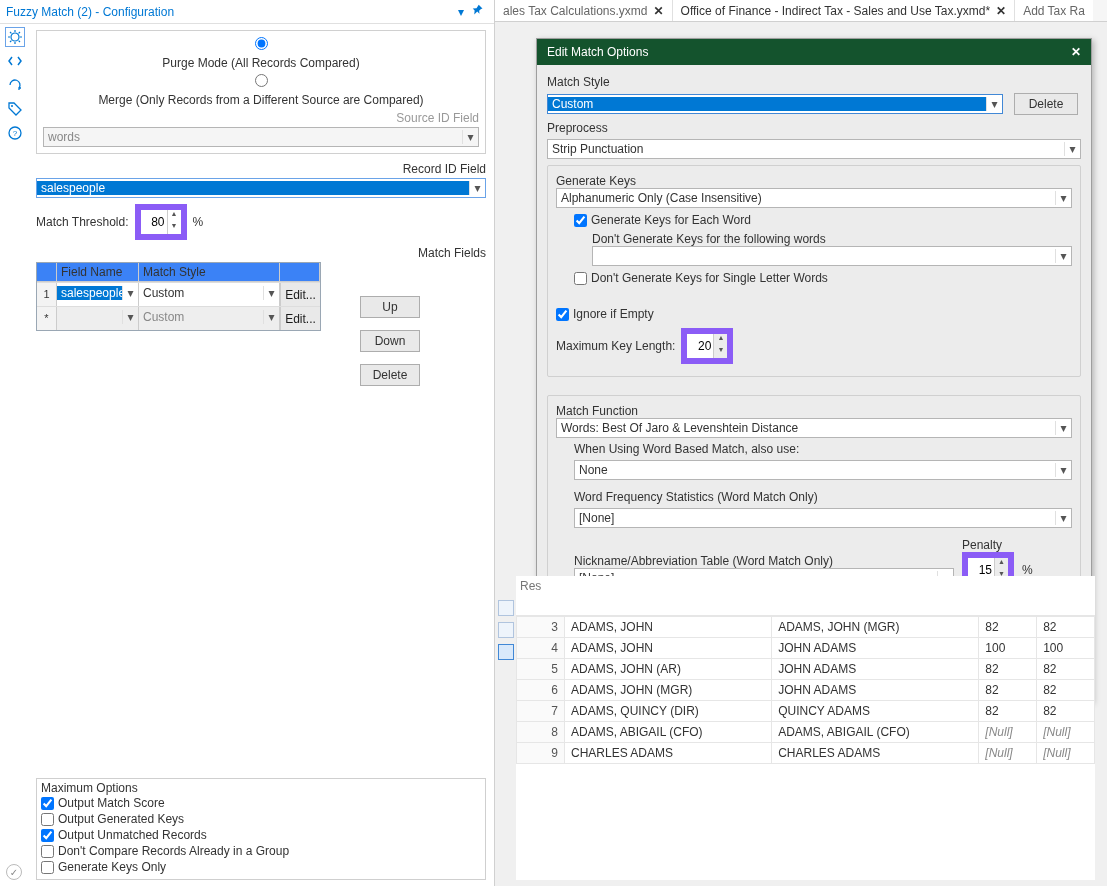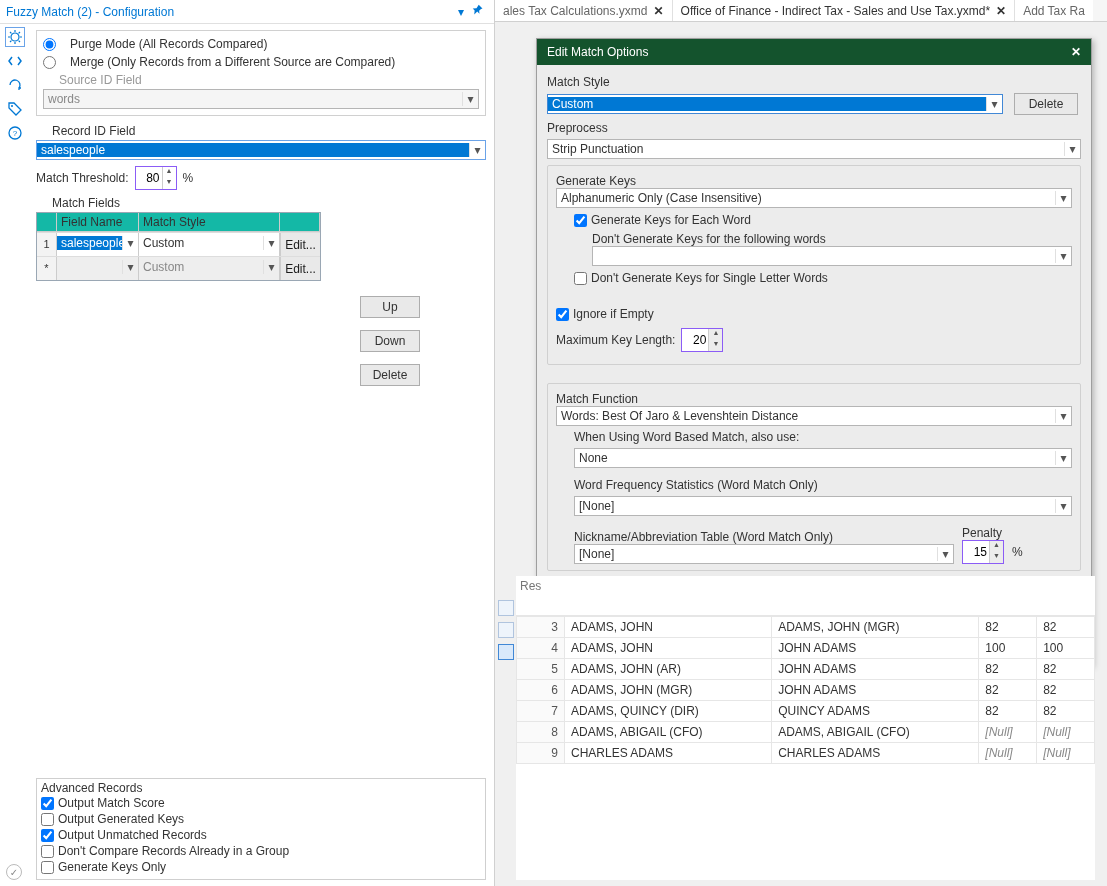--- a/index.html
+++ b/index.html
@@ -15,39 +15,39 @@
   .sidebar-icons { position:absolute; left:0; top:24px; width:30px; height:860px; background:#fff; display:flex; flex-direction:column; align-items:center; padding-top:4px; gap:6px;}
   .sidebar-icons .ico { width:18px; height:18px; display:flex; align-items:center; justify-content:center; color:#0078d4; cursor:pointer;}
   .sidebar-icons .ico svg { width:16px; height:16px; }
   .sidebar-icons .ico.active { outline:1px solid #6aa3e8; }
 
   .config-body { position:absolute; left:30px; top:24px; right:0; bottom:0; padding:6px 8px 4px 6px; overflow:hidden; }
 
   .group { border:1px solid #d0d0d0; padding:4px 6px 6px 6px; margin-bottom:8px; background:#fff; }
   .group-title { margin-bottom:4px; }
 
-  .radio-row { display:flex; align-items:center; gap:14px; padding:2px 0;}
+  .radio-row { display:flex; align-items:center; gap:6px; padding:2px 0;flex-direction:column;}
   .radio-row input { margin:0; }
 
-  .fld-label { margin:2px 0 2px 16px; }
+  .fld-label { margin:2px 0 2px 2px;text-align:right; }
   .fld-label.disabled { color:#999; }
 
   .dropdown { display:flex; align-items:center; border:1px solid #b5b5b5; background:#fff; height:20px; }
   .dropdown.disabled { background:#f5f5f5; color:#888; }
   .dropdown .dd-text { flex:1; padding:0 4px; overflow:hidden; white-space:nowrap; }
   .dropdown .dd-text.sel { background:#0078d4; color:#fff; }
   .dropdown .dd-arrow { width:16px; text-align:center; color:#555; border-left:1px solid #e0e0e0; }
 
   .inline-row { display:flex; align-items:center; gap:6px; margin:6px 0; }
-  .spinner { display:inline-flex; border:1px solid #8b5cf6; height:24px; }
+  .spinner { display:inline-flex; border:6px solid #8b5cf6; height:36px; }
   .spinner input { border:none; width:26px; text-align:right; padding:0 2px; font-size:12px;}
   .spinner .sp-btns { width:14px; display:flex; flex-direction:column; border-left:1px solid #ccc;}
   .spinner .sp-btns div { flex:1; font-size:7px; line-height:8px; text-align:center; color:#555; cursor:pointer;}
   .mf-table { border:1px solid #9aa7b4; width:285px; }
-  .mf-head { display:flex; background:#14b8a6; border-bottom:1px solid #ccc;}
+  .mf-head { display:flex; background:#3b82f6; border-bottom:1px solid #ccc;}
   .mf-head div { padding:2px 4px; border-right:1px solid #ccc; font-size:12px;}
   .mf-row { display:flex; border-top:1px solid #ddd; height:24px; align-items:stretch;}
   .mf-row .rownum { width:20px; background:#f3f3f3; border-right:1px solid #ccc; text-align:center; font-size:11px; line-height:22px;}
   .mf-row .cell-dd { border-right:1px solid #ccc; display:flex; }
   .mf-row .cell-dd .dropdown { border:none; width:100%; }
   .mf-row .edit-btn { width:40px; display:flex; align-items:center; justify-content:center; background:#e9e9e9; border-left:1px solid #ccc; cursor:pointer; color:#1a1a1a;}
 
   .side-btns { position:absolute; left:330px; top:272px; width:60px; display:flex; flex-direction:column; gap:12px;}
   .btn { background:#e9e9e9; border:1px solid #adadad; height:22px; display:flex; align-items:center; justify-content:center; cursor:pointer; }
 
@@ -213,21 +213,21 @@
       </div>
     </div>
 
     <div class="side-btns">
       <div class="btn">Up</div>
       <div class="btn">Down</div>
       <div class="btn">Delete</div>
     </div>
 
     <div class="adv-box">
-      <div>Advanced Records</div>
+      <div>Maximum Options</div>
       <label class="chk-row">
           <input type="checkbox" checked="" style="">
           <span>Output Match Score</span>
         </label>
       <label class="chk-row">
           <input type="checkbox" style="">
           <span>Output Generated Keys</span>
         </label>
       <label class="chk-row">
           <input type="checkbox" checked="" style="">

